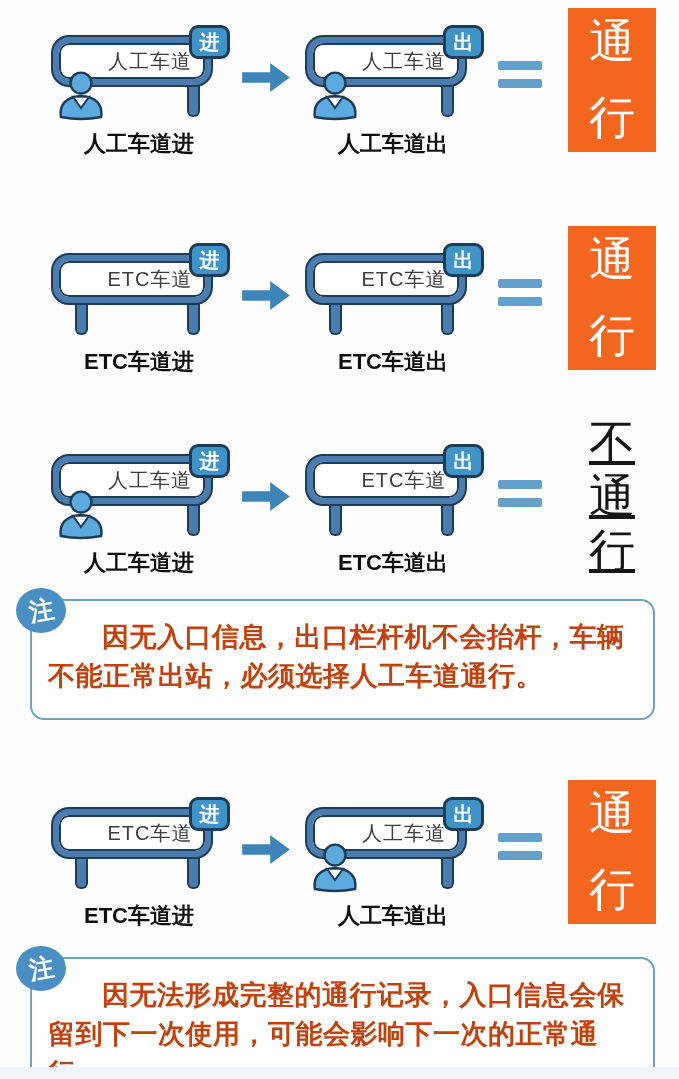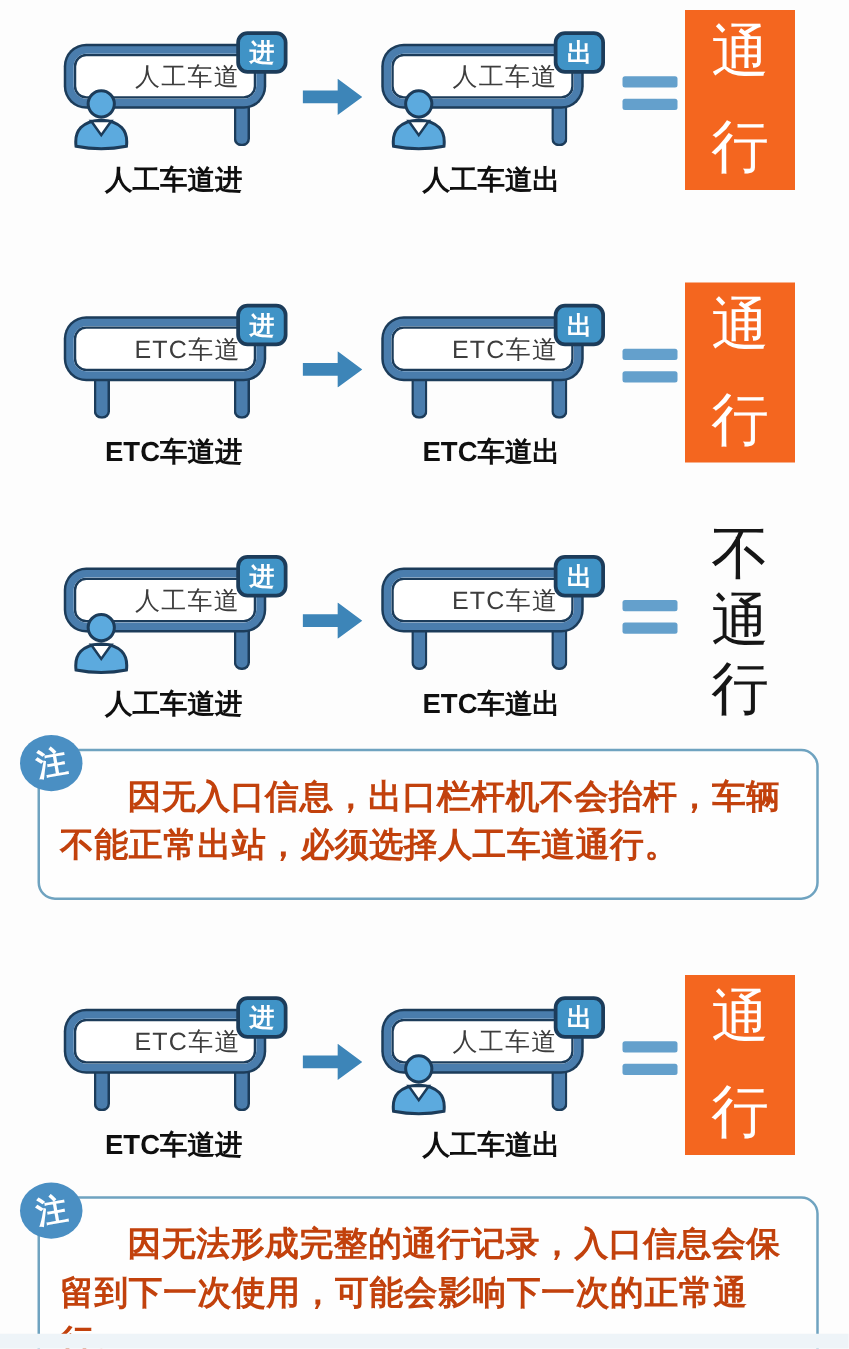--- a/index.html
+++ b/index.html
@@ -51,28 +51,28 @@
 
   .person { position:absolute; left:4px; top:46px; z-index:3; }
 
   .sign-label { margin-top:8px; font-size:22px; font-weight:bold; color:#0f0f0f; white-space:nowrap; }
 
   .arrow { margin:38px 8px 0 8px; flex:none; }
 
   .equals { margin:36px 0 0 10px; flex:none; display:flex; flex-direction:column; gap:9px; }
   .equals .bar { width:44px; height:9px; background:#64a0cc; border-radius:2px; }
 
-  .result { margin-left:6px; flex:none; width:88px; display:flex; justify-content:center; }
+  .result { margin-left:26px; flex:none; width:88px; display:flex; justify-content:center; }
   .result-pass {
     margin-top:-17px; height:144px; background:#f4661f;
     display:flex; align-items:center; justify-content:center;
   }
   .result-pass .result-text { color:#ffffff; line-height:1.65; }
   .result-nopass { margin-top:-28px; background:transparent; justify-content:center; }
-  .result-nopass .result-text { color:#161616; line-height:1.17; }
+  .result-nopass .result-text { color:#161616; line-height:1.17;text-decoration:underline; }
   .result-text {
     width:1em; font-size:46px; word-break:break-all; text-align:center; white-space:normal;
   }
 
   
   .note {
     position:relative; margin-left:30px; width:625px;
     border:2px solid #6fa3c0; border-radius:14px;
     padding:17px 22px 22px 16px;
     background:#fefefe;

